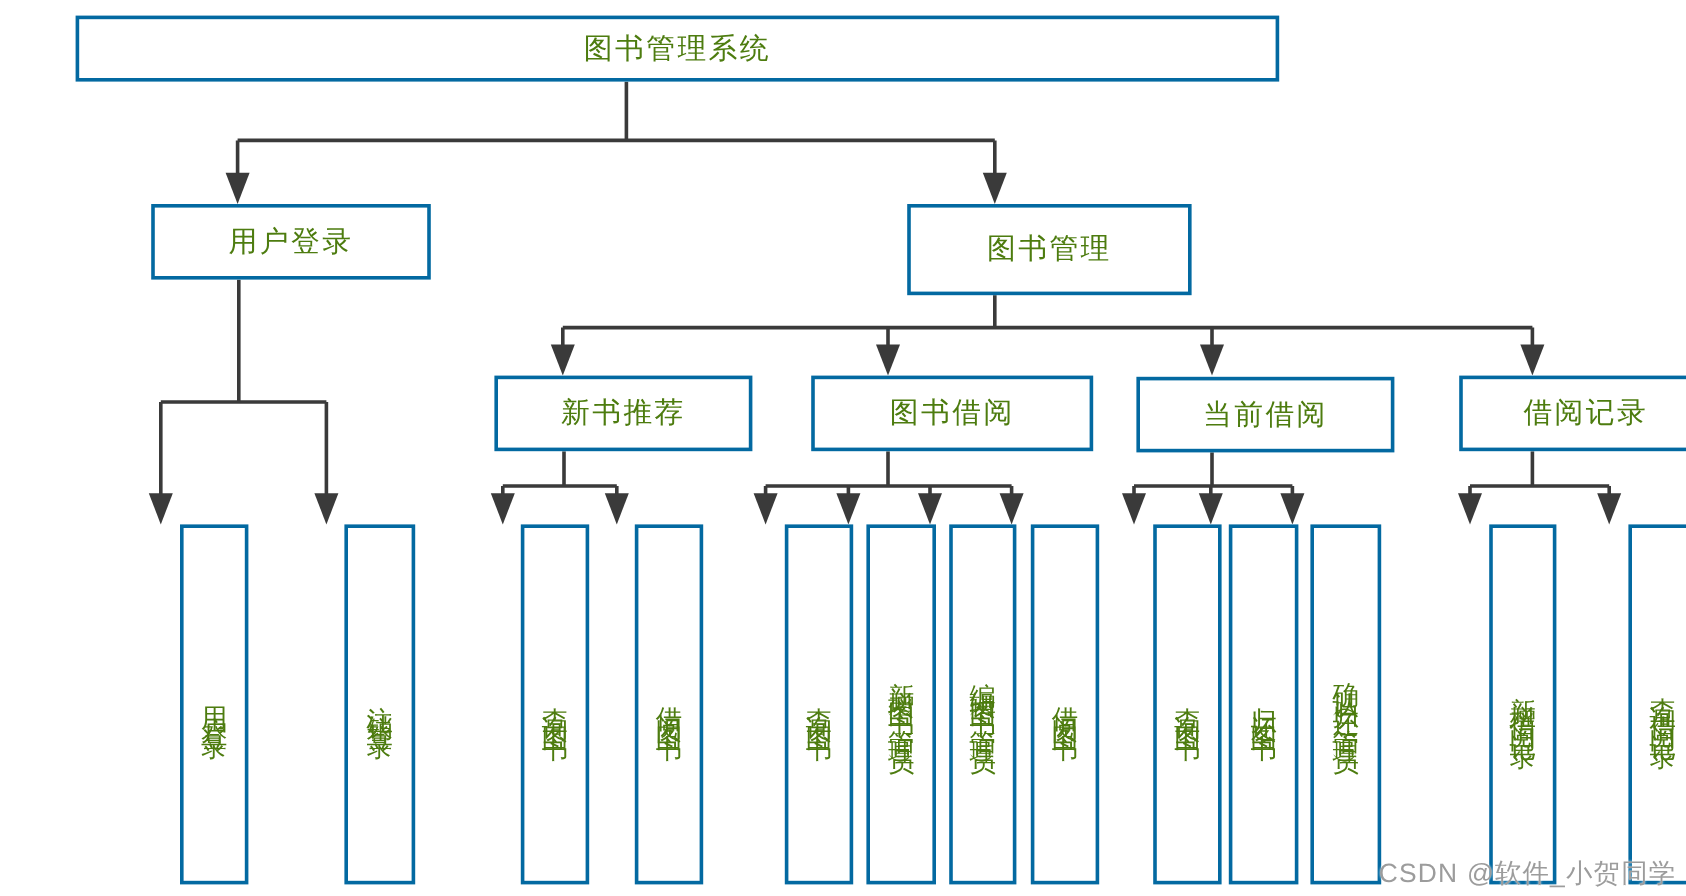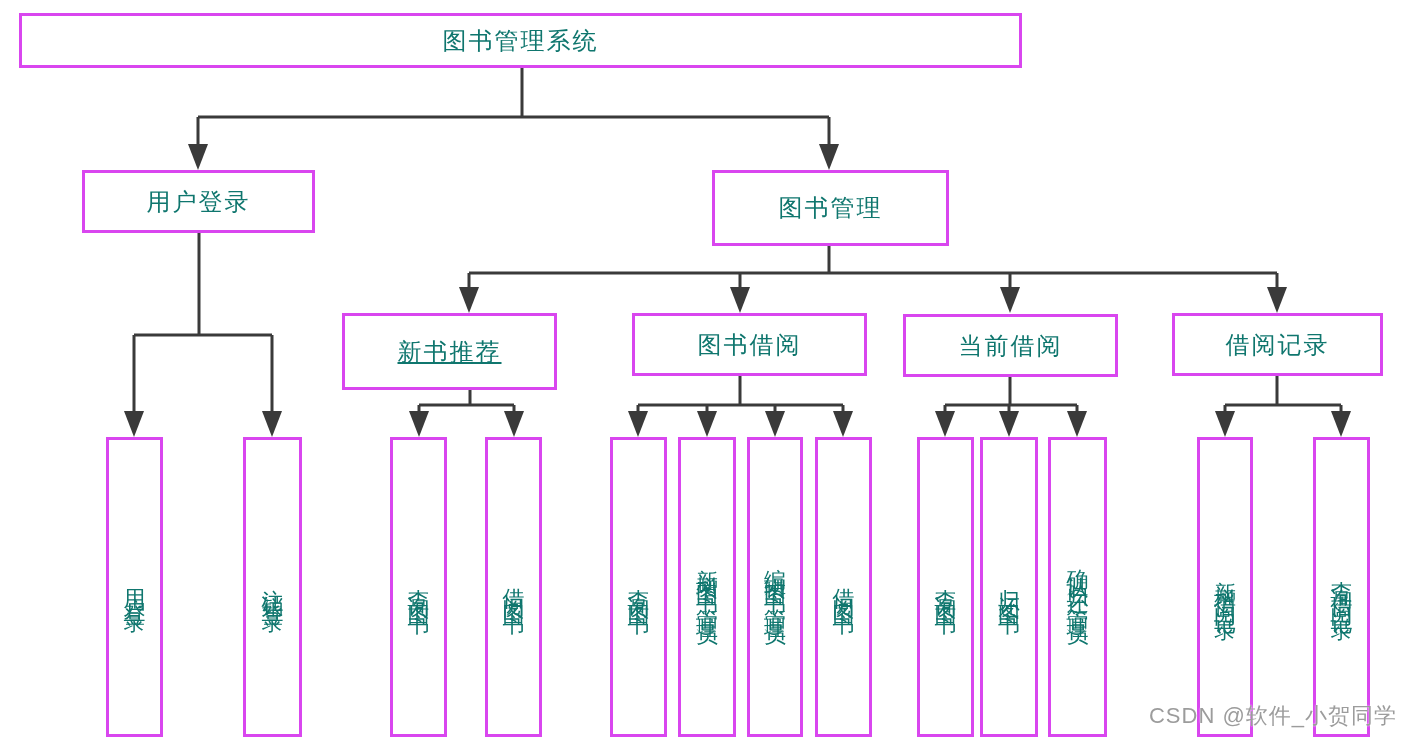--- a/index.html
+++ b/index.html
@@ -4,31 +4,31 @@
 <style>
   html,body { margin:0; padding:0; background:#fff; }
   .stage {
     position:relative; width:1405px; height:747px; background:#fff;
     font-family:"Liberation Sans","DejaVu Sans",sans-serif; color:#333;
     overflow:hidden;
   }
   .connectors { position:absolute; left:0; top:0; }
   .box {
     position:absolute; box-sizing:border-box;
-    border:3px solid #d946ef; background:#fff;
+    border:3px solid #0369a1; background:#fff;
     display:flex; align-items:center; justify-content:center;
-    font-size:24px; letter-spacing:2px; line-height:1; color:#0f766e;
+    font-size:24px; letter-spacing:2px; line-height:1; color:#4d7c0f;margin-left:44px;
   }
   .vbox { font-size:22px; letter-spacing:0; }
   .vbox .vtext {
     writing-mode:vertical-rl; text-orientation:mixed;
     letter-spacing:8px; line-height:1; display:block;
   }
   .watermark {
-    position:absolute; right:8px; bottom:16px; z-index:6;
+    position:absolute; right:8px; bottom:4px; z-index:6;
     font-size:22px; color:#9c9c9c; letter-spacing:1px;
     text-shadow:0 0 2px #ffffff;
   }
 </style>
 </head>
 <body>
 
 <div class="stage">
 
   <svg class="connectors" width="1405" height="747" viewBox="0 0 1405 747">
@@ -75,21 +75,21 @@
     <span>图书管理系统</span>
   </div>
 
   <div class="box" style="left:82px; top:170px; width:233px; height:63px;">
     <span>用户登录</span>
   </div>
   <div class="box" style="left:712px; top:170px; width:237px; height:76px;">
     <span>图书管理</span>
   </div>
 
-  <div class="box" style="left:342px; top:313px; width:215px; height:77px;text-decoration:underline;">
+  <div class="box" style="left:368px; top:313px; width:215px; height:63px;">
     <span>新书推荐</span>
   </div>
   <div class="box" style="left:632px; top:313px; width:235px; height:63px;">
     <span>图书借阅</span>
   </div>
   <div class="box" style="left:903px; top:314px; width:215px; height:63px;">
     <span>当前借阅</span>
   </div>
   <div class="box" style="left:1172px; top:313px; width:211px; height:63px;">
     <span>借阅记录</span>

